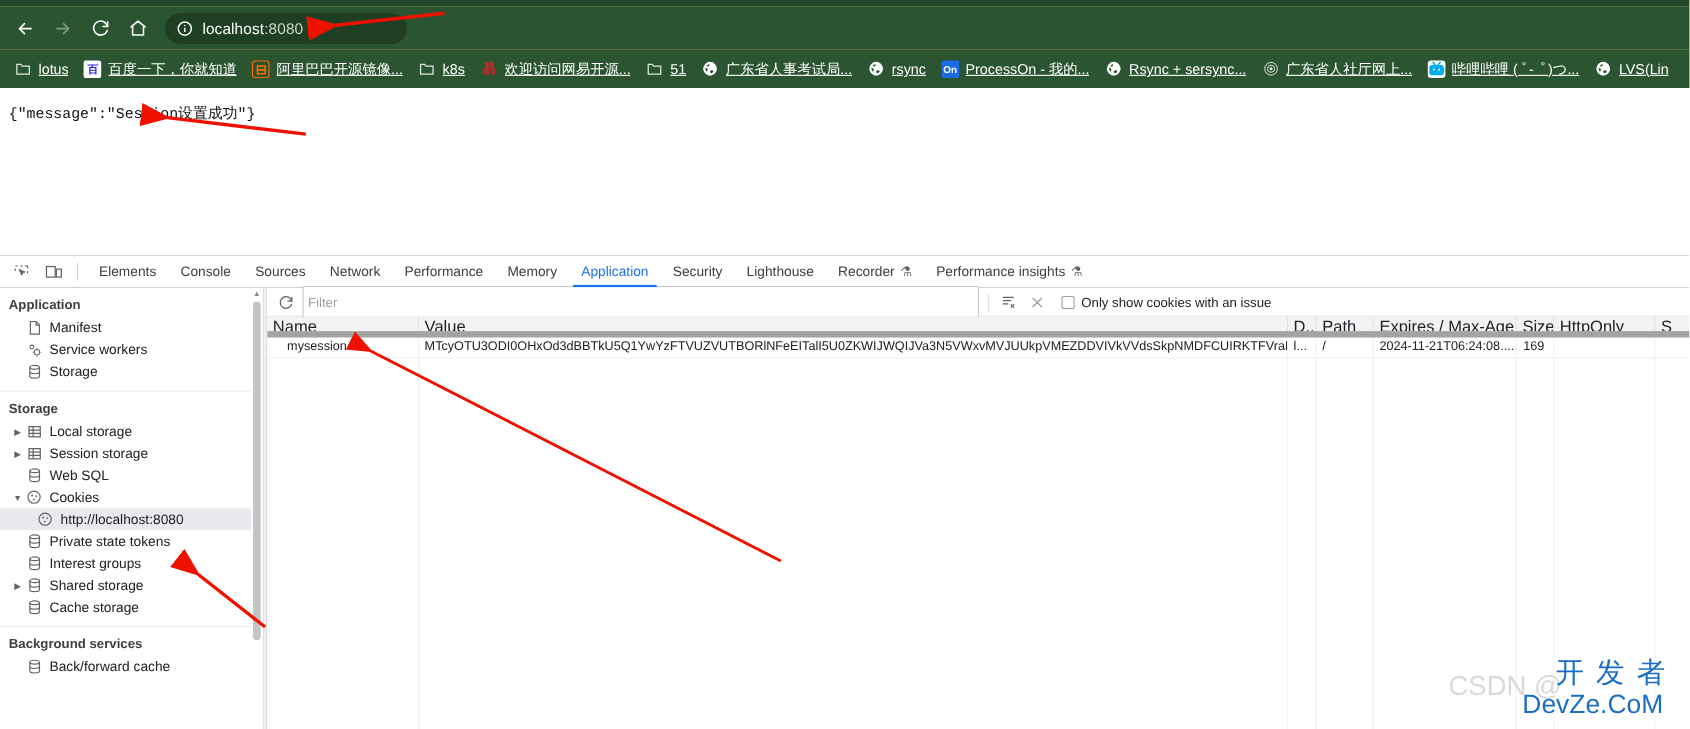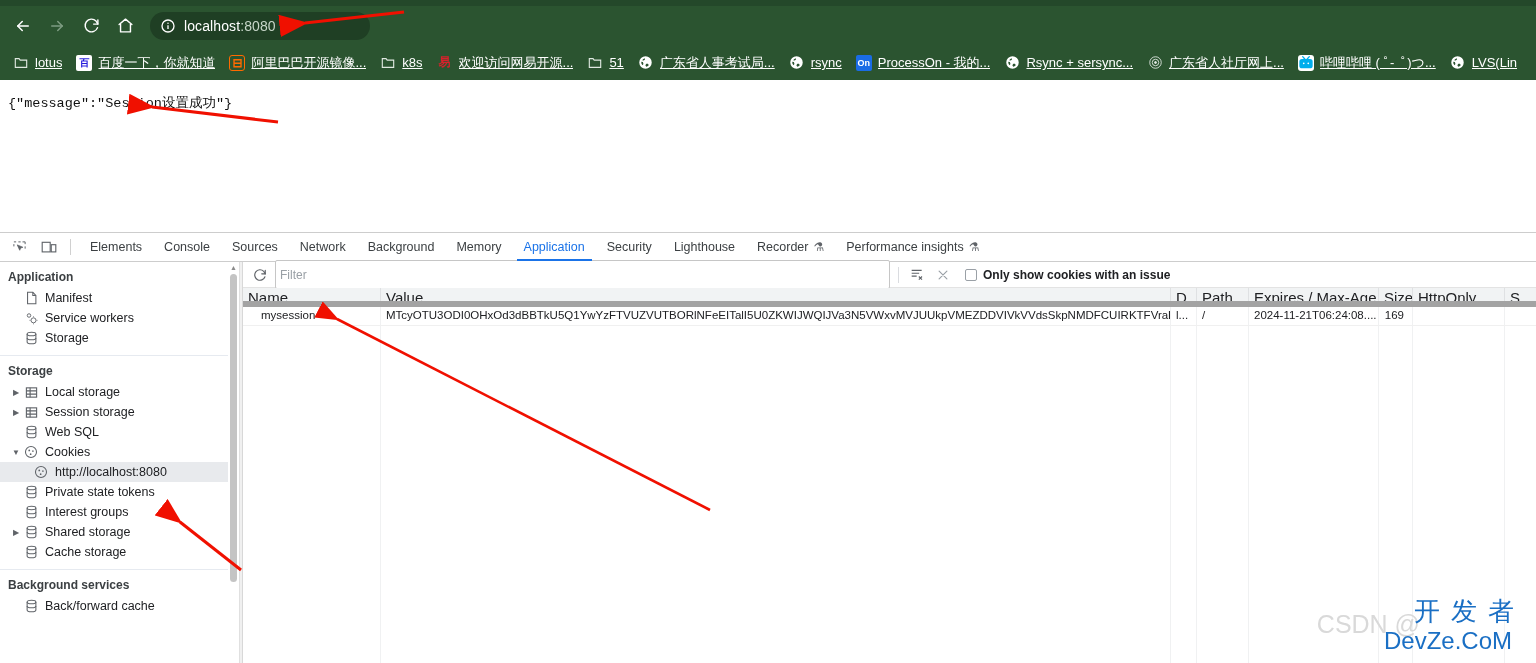--- a/index.html
+++ b/index.html
@@ -220,21 +220,21 @@
     font-size: 12px;
     padding: 0 4px;
     color:#c2410c;
     outline: none;
     background:#fff;
     font-family: "Liberation Sans", sans-serif;
   }
   .filter-input::placeholder { color:#9aa0a6; }
   .tb-sep { width:1px; height:16px; background:#dadce0; margin:0 8px; }
   .tb-icon { width:20px; height:20px; display:flex; align-items:center; justify-content:center; color:#5f6368; }
-  .cb-wrap { display:flex; align-items:center; margin-left:12px;font-weight:bold; }
+  .cb-wrap { display:flex; align-items:center; margin-left:12px; }
   .cb-box {
     width: 12px; height:12px; border:1px solid #9aa0a6; border-radius:2px;
     background:#fff; margin-right:6px; flex:0 0 12px;
   }
   .cb-label { font-size:12px; color:#202124; white-space:nowrap; }
 
   
   .ck-table { flex:1 1 auto; overflow:hidden; position:relative; display:flex; flex-direction:column;}
   .ck-head {
     display:flex; height:19px; flex:0 0 19px;
@@ -467,21 +467,21 @@
       <div class="dt-tab">
           <span>Console</span>
         </div>
       <div class="dt-tab">
           <span>Sources</span>
         </div>
       <div class="dt-tab">
           <span>Network</span>
         </div>
       <div class="dt-tab">
-          <span>Background</span>
+          <span>Performance</span>
         </div>
       <div class="dt-tab">
           <span>Memory</span>
         </div>
       <div class="dt-tab active">
           <span>Application</span>
         </div>
       <div class="dt-tab">
           <span>Security</span>
         </div>

